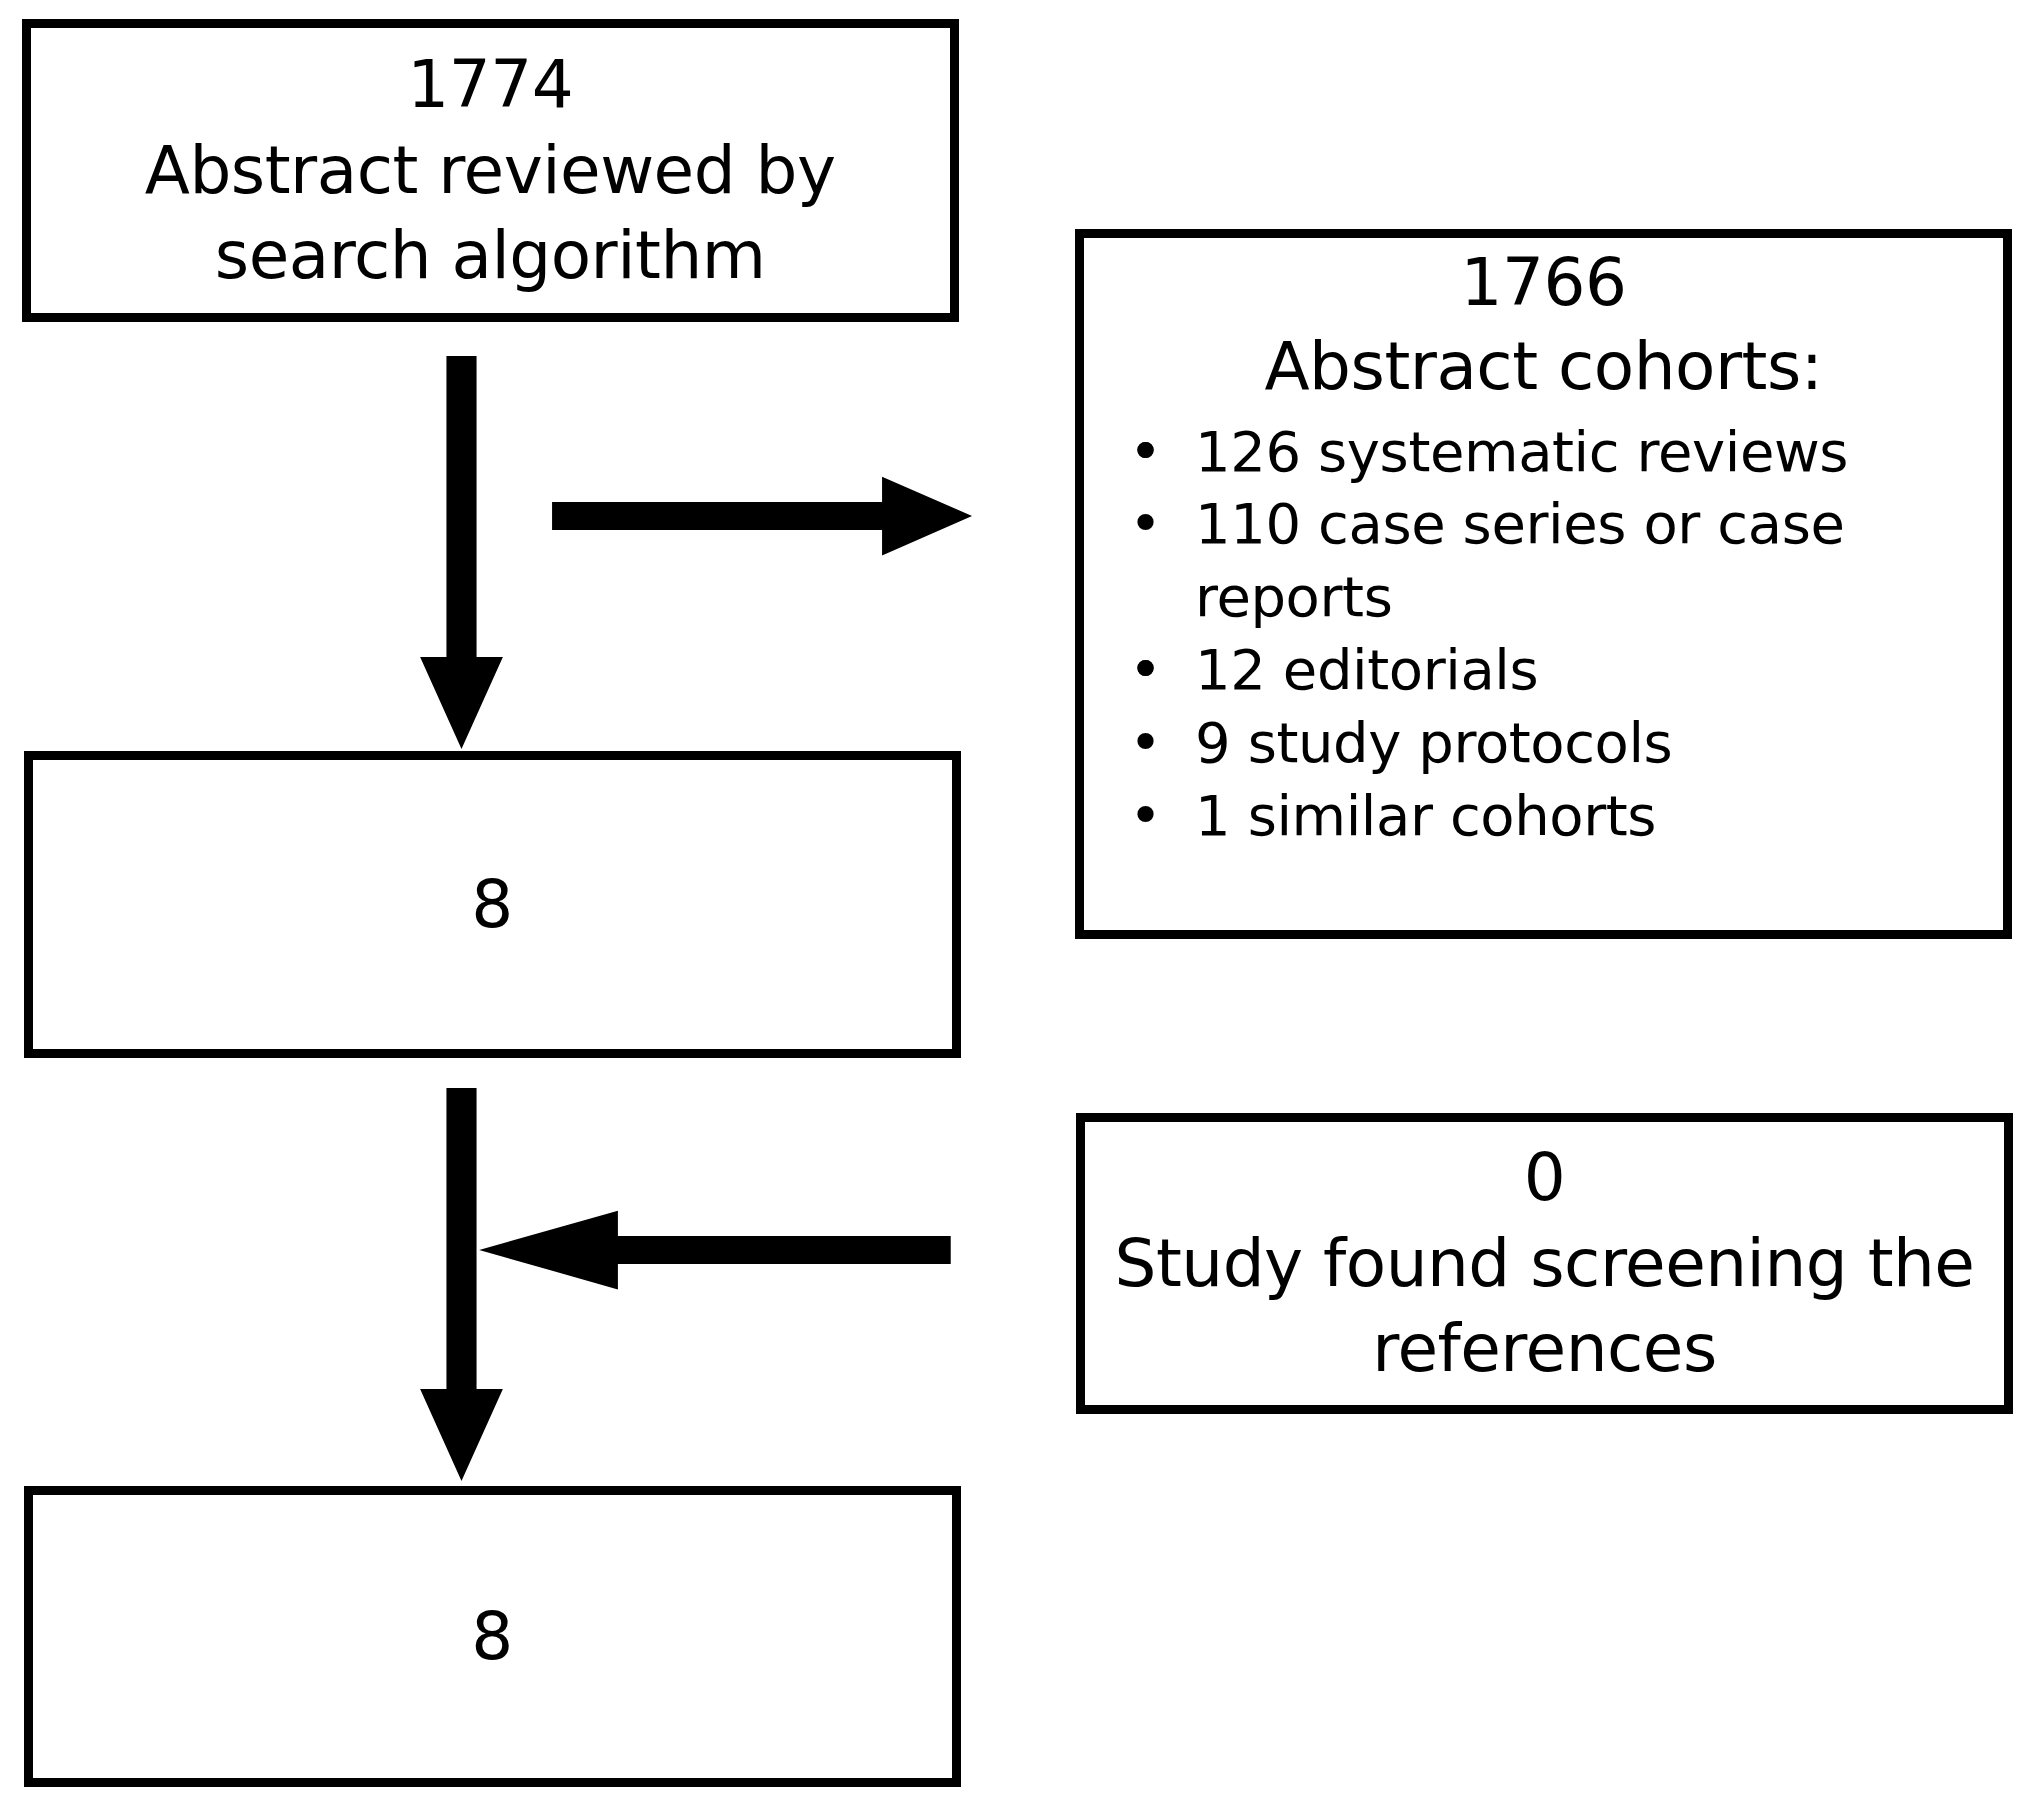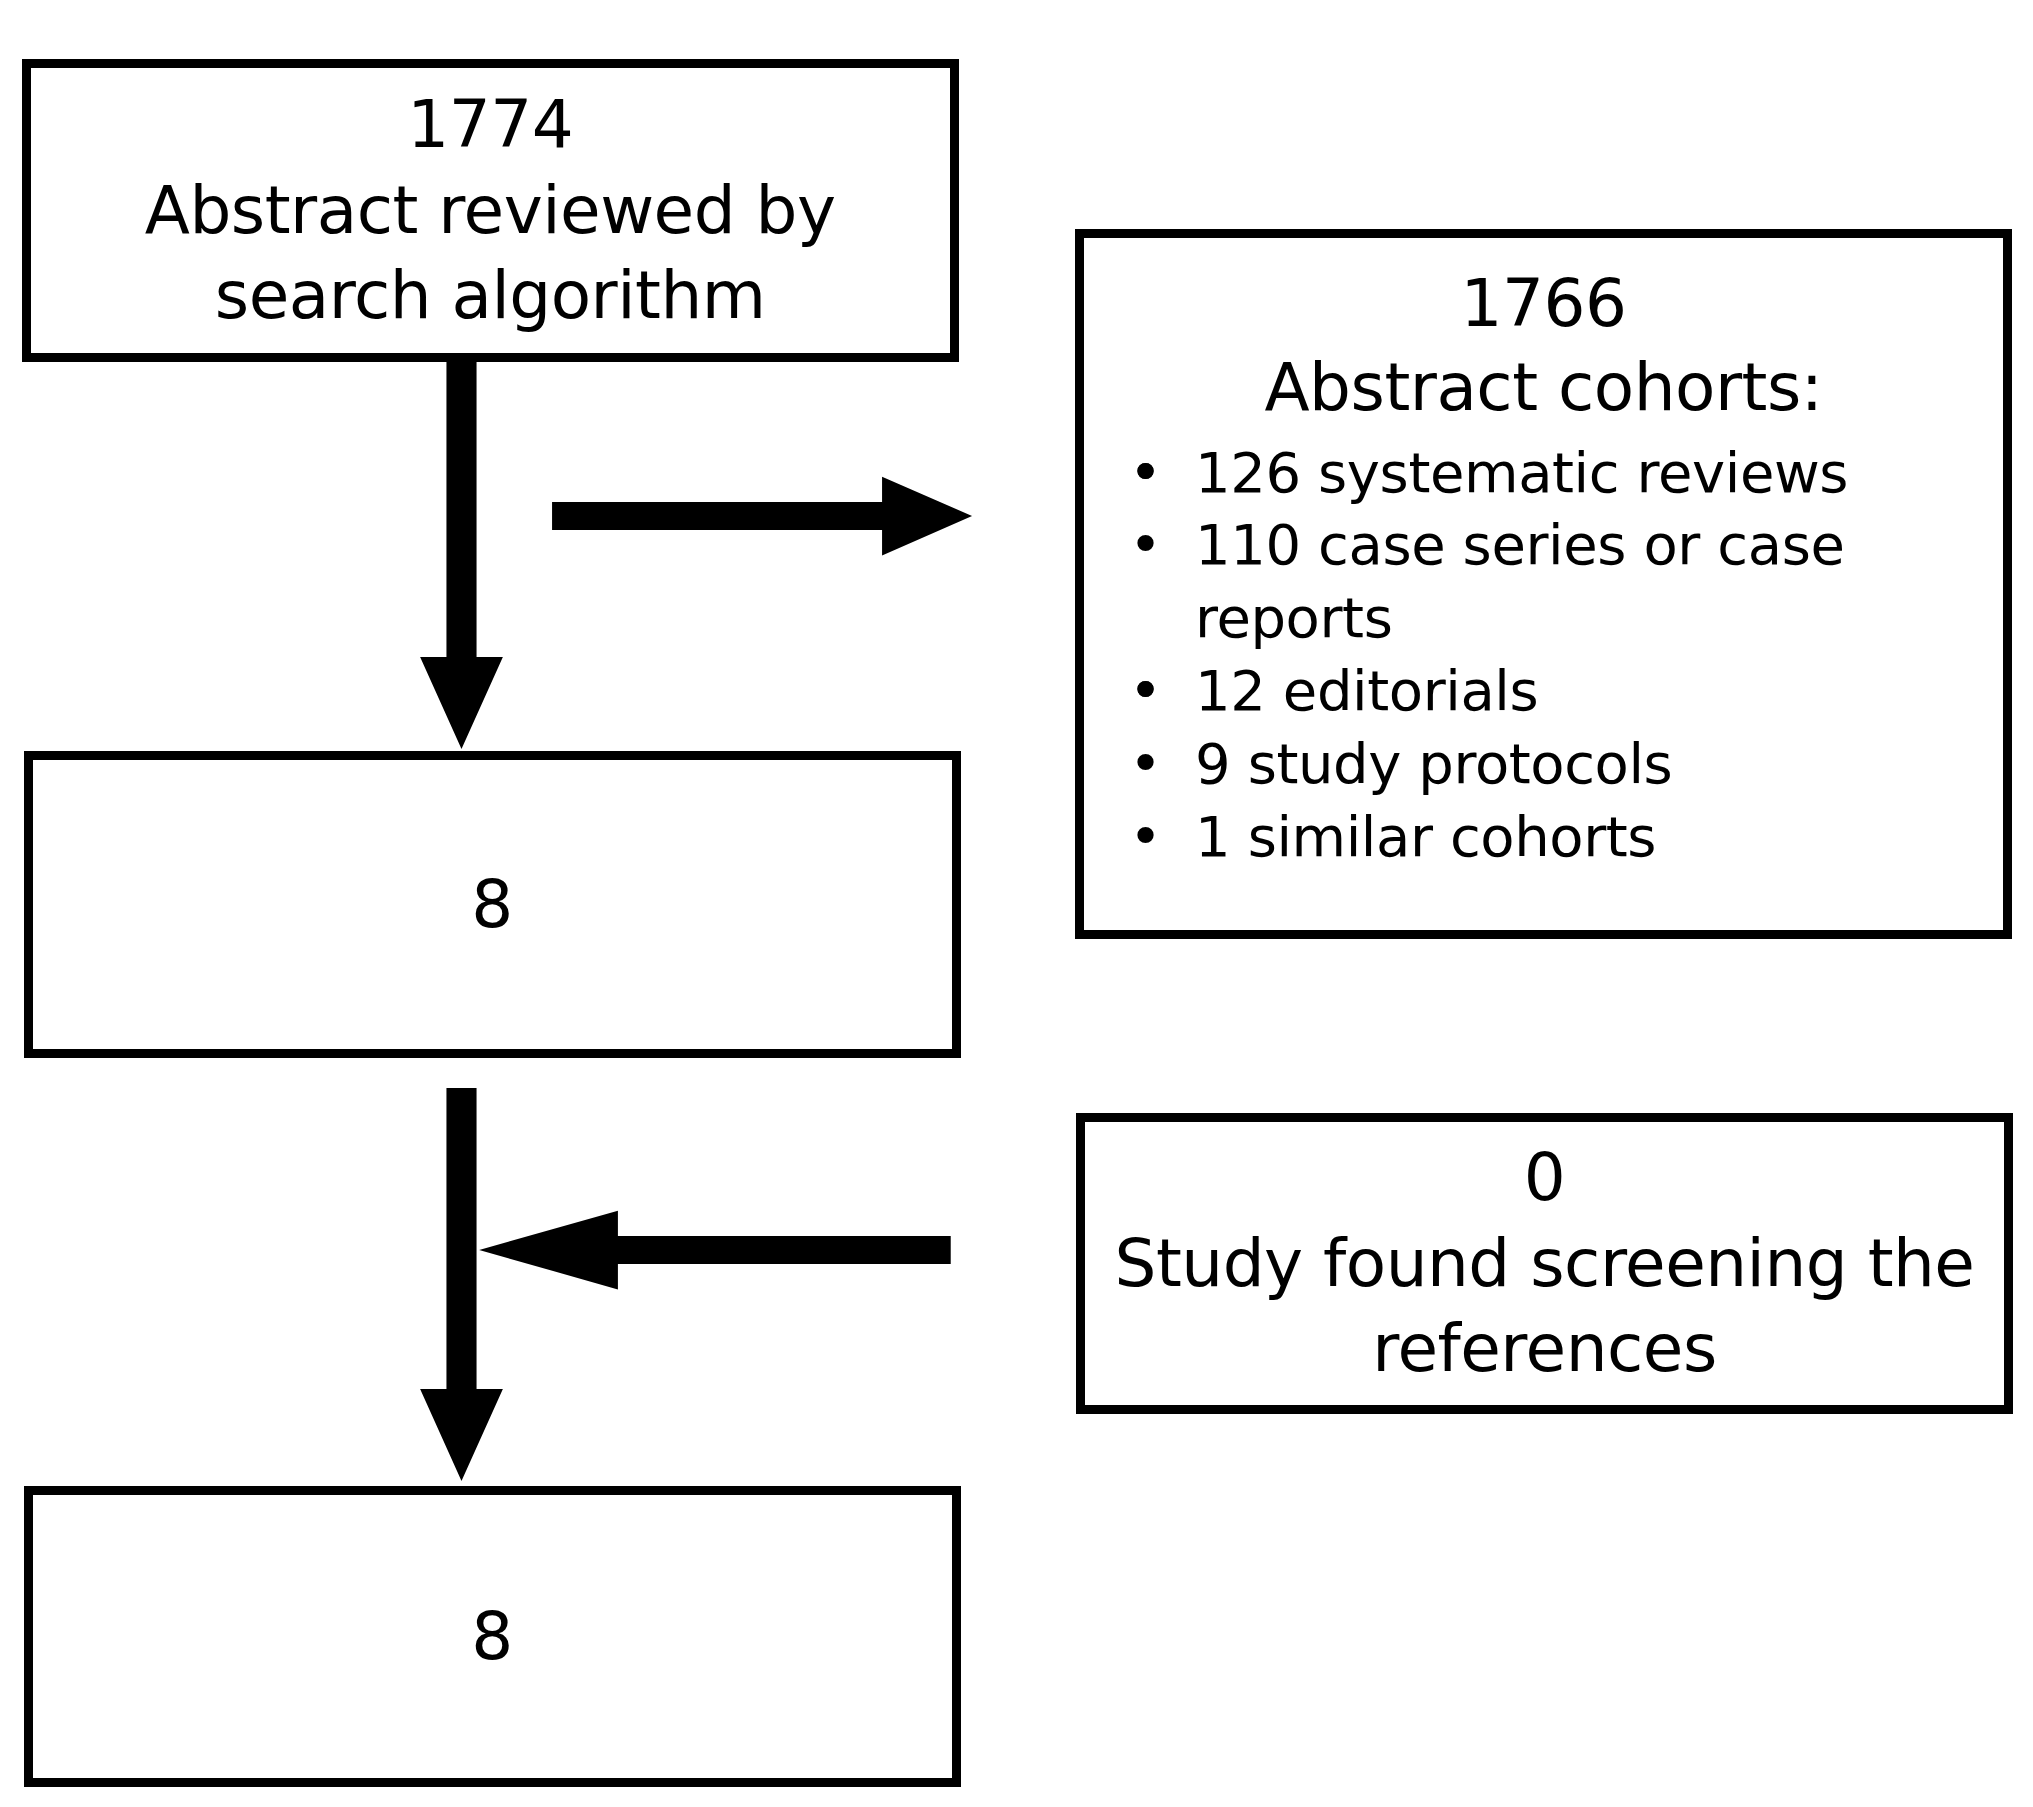--- a/index.html
+++ b/index.html
@@ -42,31 +42,30 @@
   .box-label {
     display: block;
   }
 
   
   #box-abstracts-reviewed {
     left: 21.7px;
     top: 19px;
     width: 937px;
     height: 303px;
-    margin-top: 40px;
   }
   
   #box-abstracts-excluded {
     left: 1075px;
     top: 229px;
     width: 937px;
     height: 710px;
     justify-content: flex-start;
     align-items: stretch;
-    padding: 24px 0 0 0;
+    padding: 3px 0 0 0;
   }
   
   #box-studies-screened {
     left: 23.5px;
     top: 751px;
     width: 937px;
     height: 307px;
   }
   
   #box-study-found-refs {

